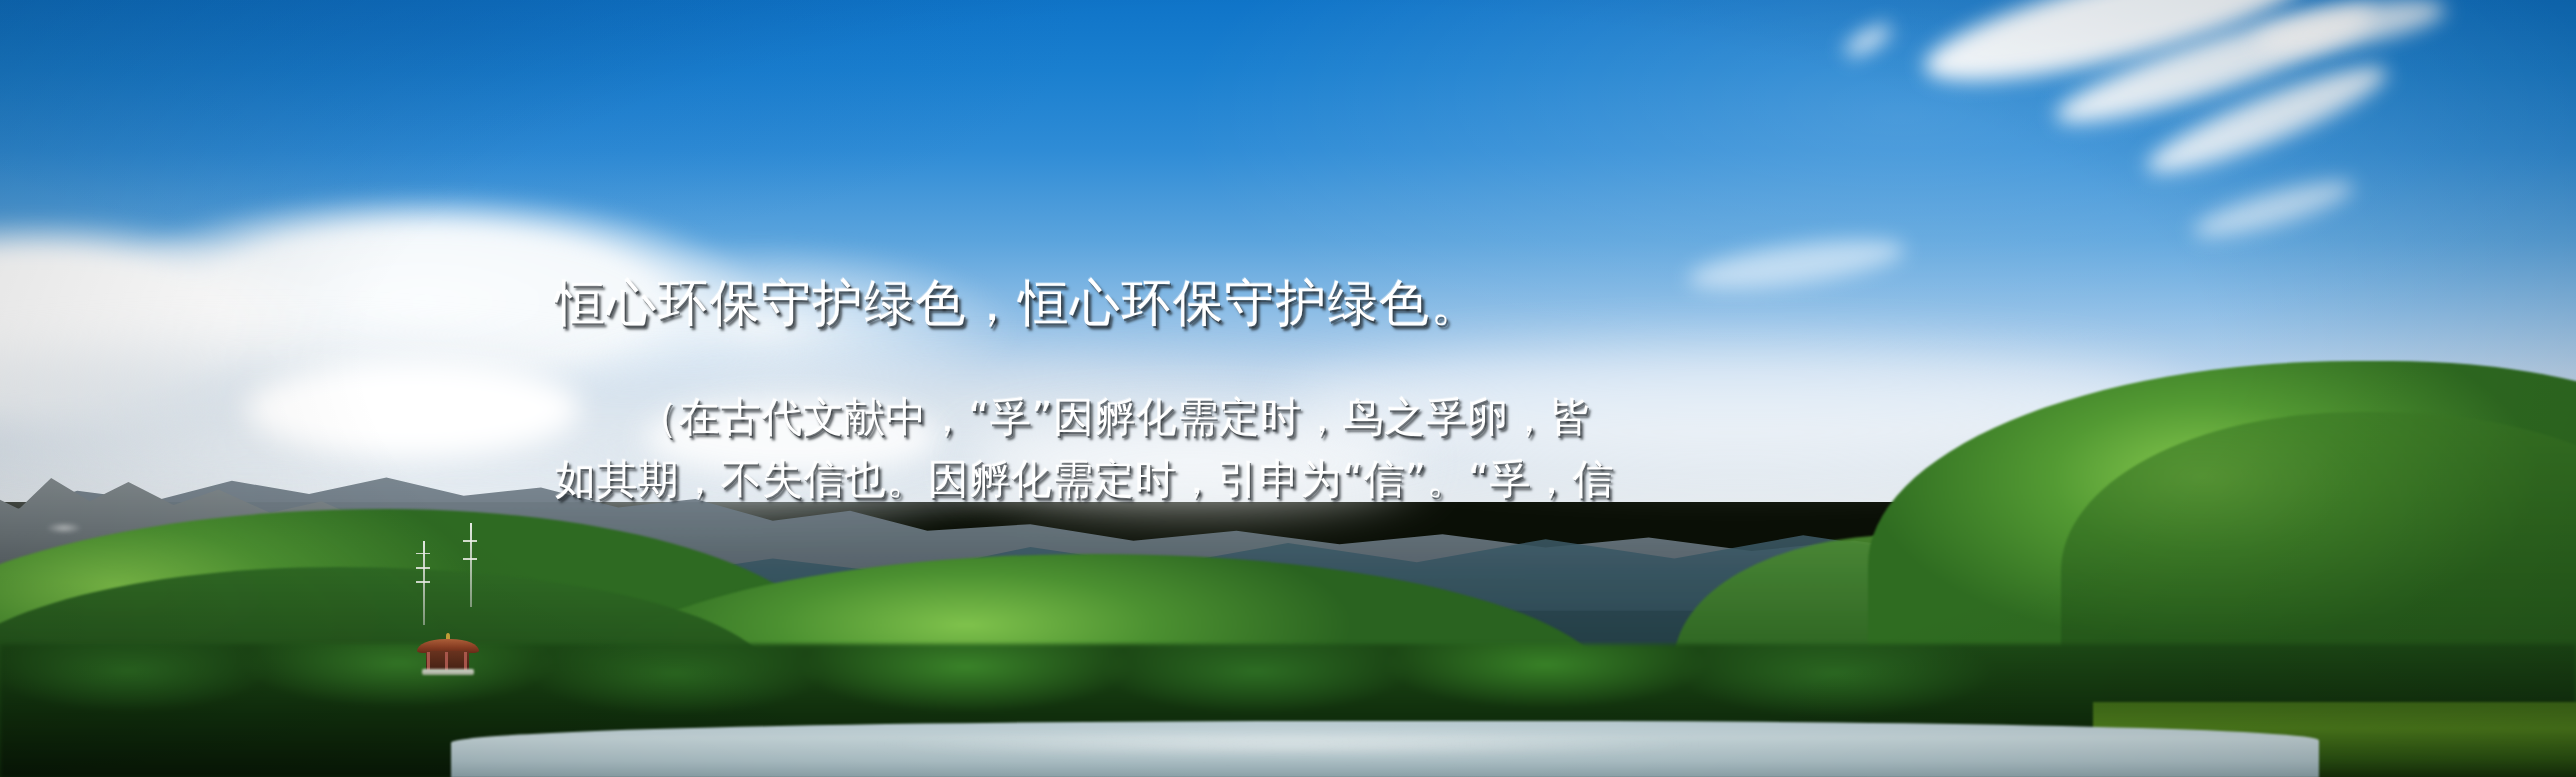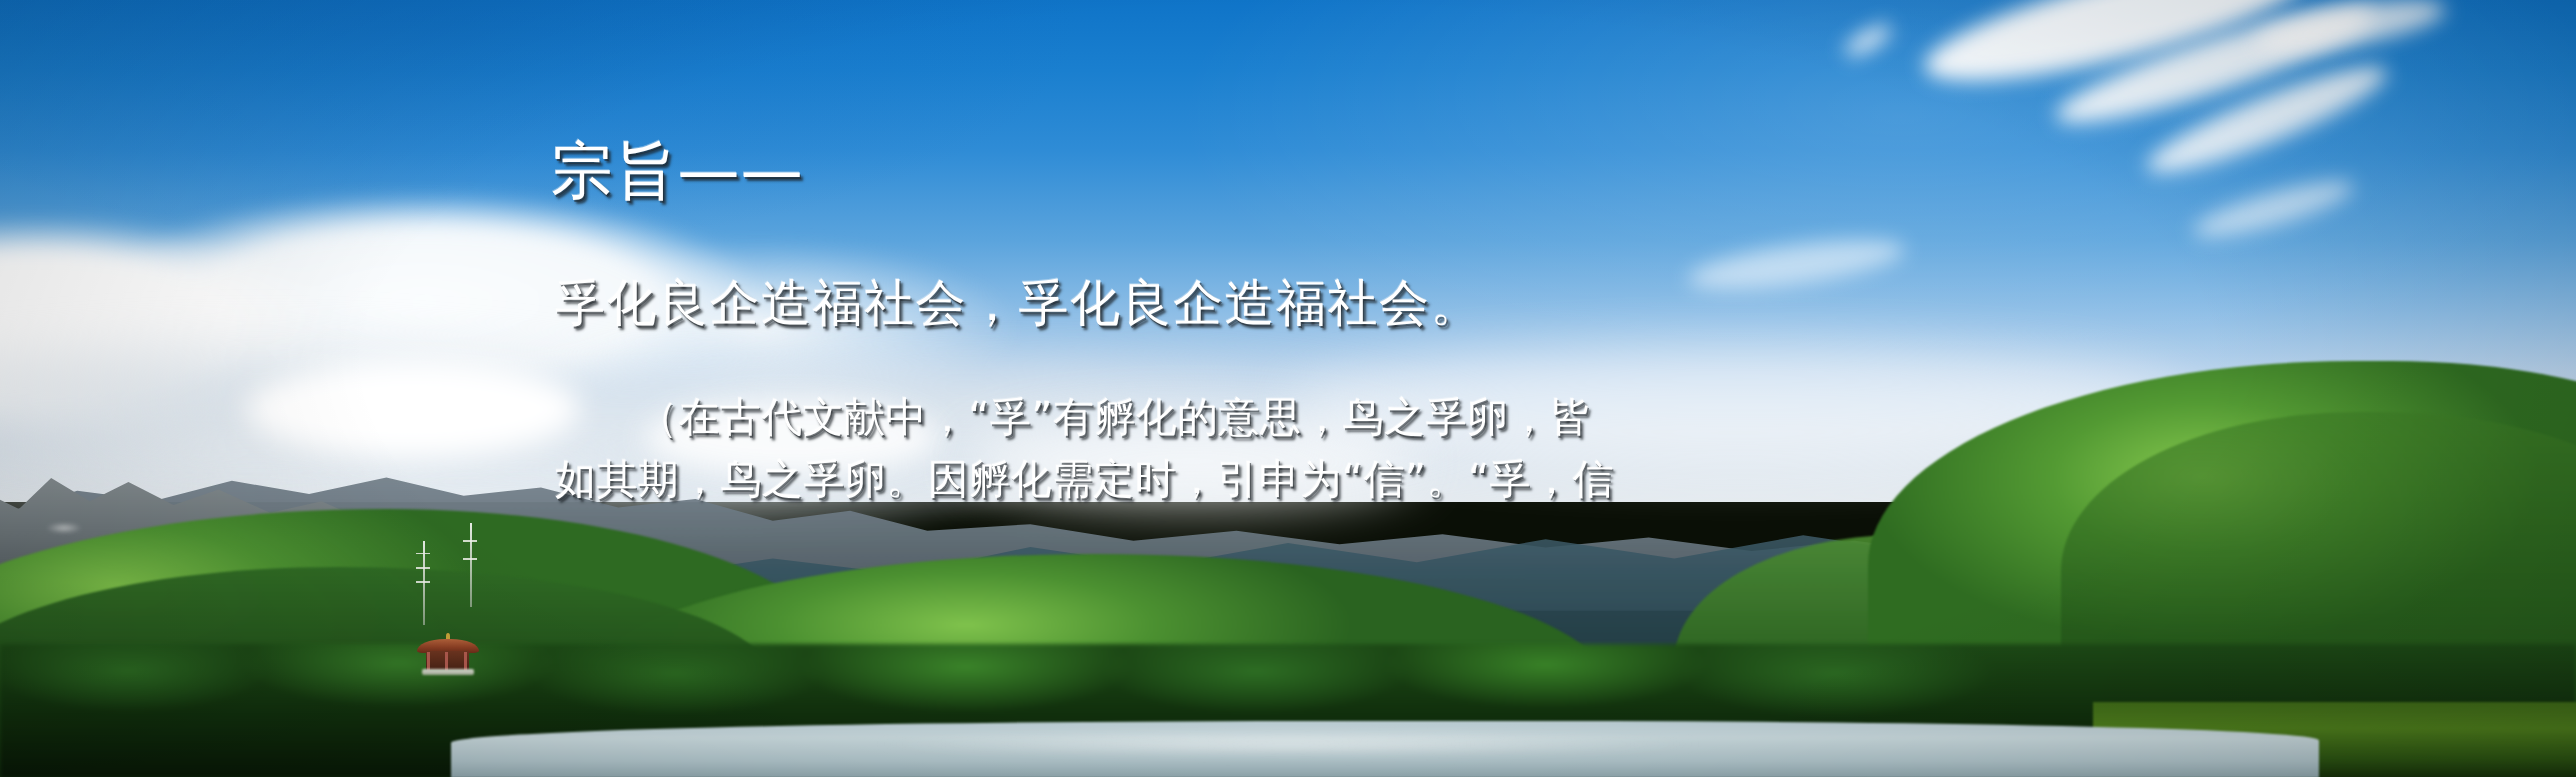--- a/index.html
+++ b/index.html
@@ -345,25 +345,24 @@
     <div class="pav-base"></div>
   </div>
 
   <div class="water"></div>
   <div class="water-sheen"></div>
 
   <div class="vignette"></div>
 
   <div class="text-layer">
 
-    <div class="cn title">宗旨——</div>
-
-    <div class="cn slogan">孚化良企造福社会，孚化良企造福社会。</div>
+
+    <div class="cn slogan">恒心环保守护绿色，恒心环保守护绿色。</div>
 
     <div class="cn note">
-      <span class="ln indent">（在古代文献中，“孚”有孵化的意思，鸟之孚卵，皆</span>
-      <span class="ln">如其期，鸟之孚卵。因孵化需定时，引申为“信”。“孚，信</span>
+      <span class="ln indent">（在古代文献中，“孚”因孵化需定时，鸟之孚卵，皆</span>
+      <span class="ln">如其期，不失信也。因孵化需定时，引申为“信”。“孚，信</span>
     </div>
 
   </div>
 
 </div>
 
 
 </body></html>

